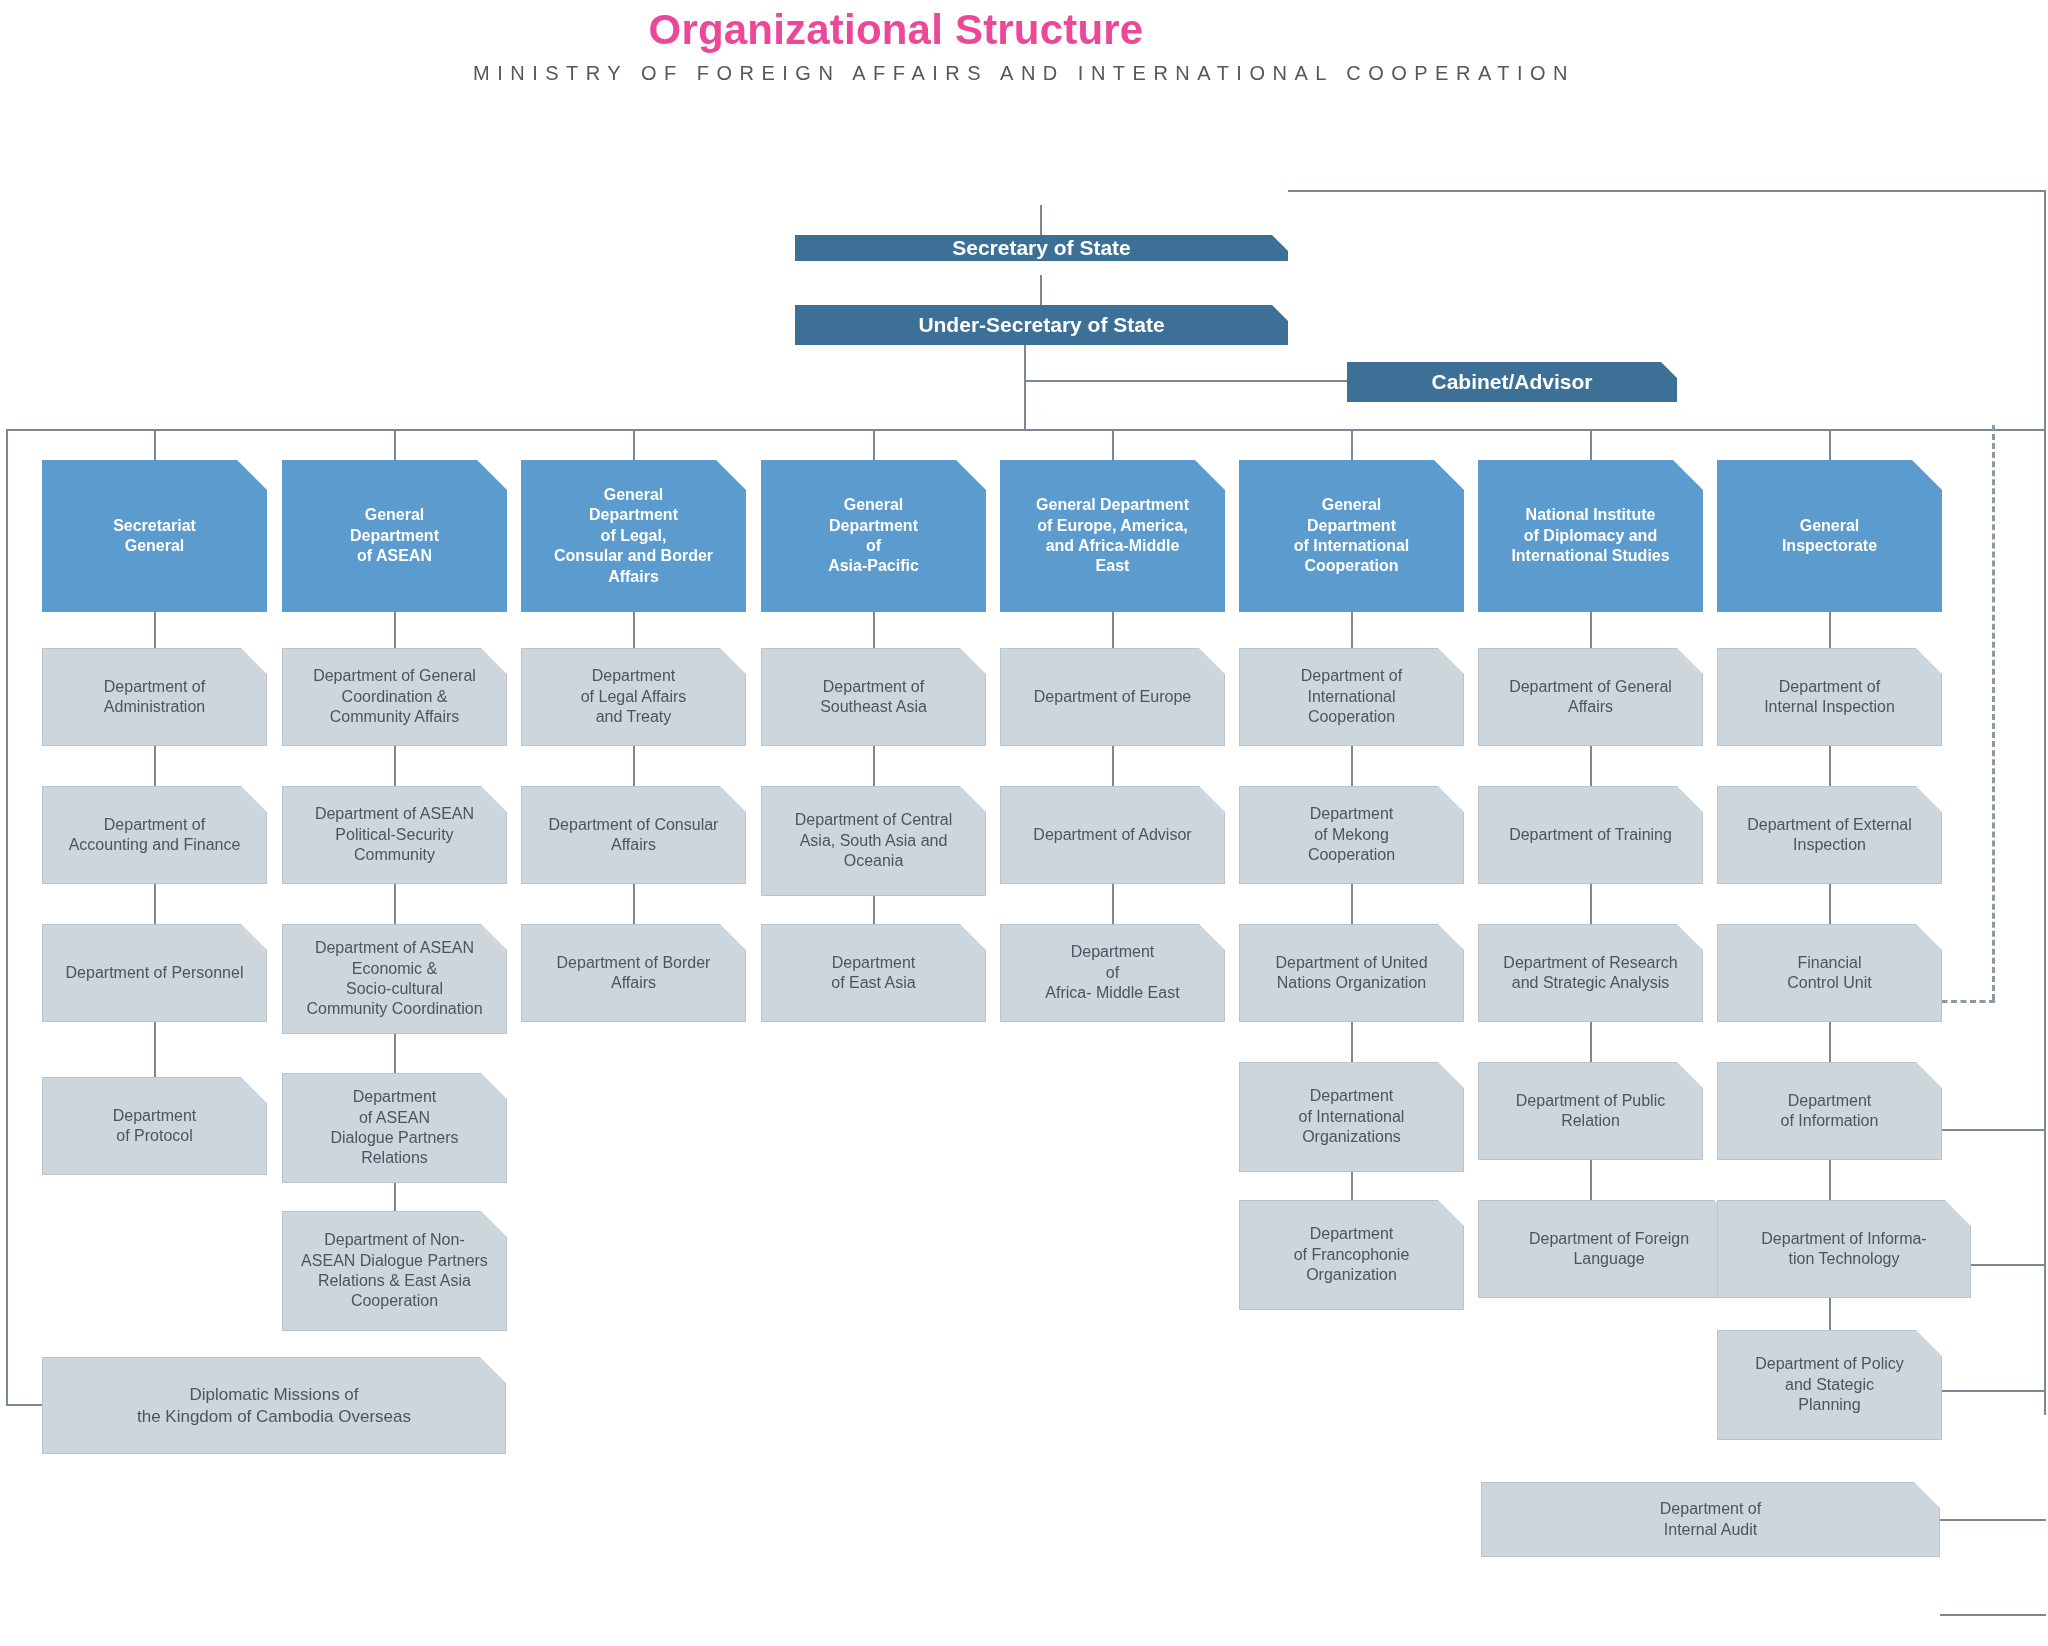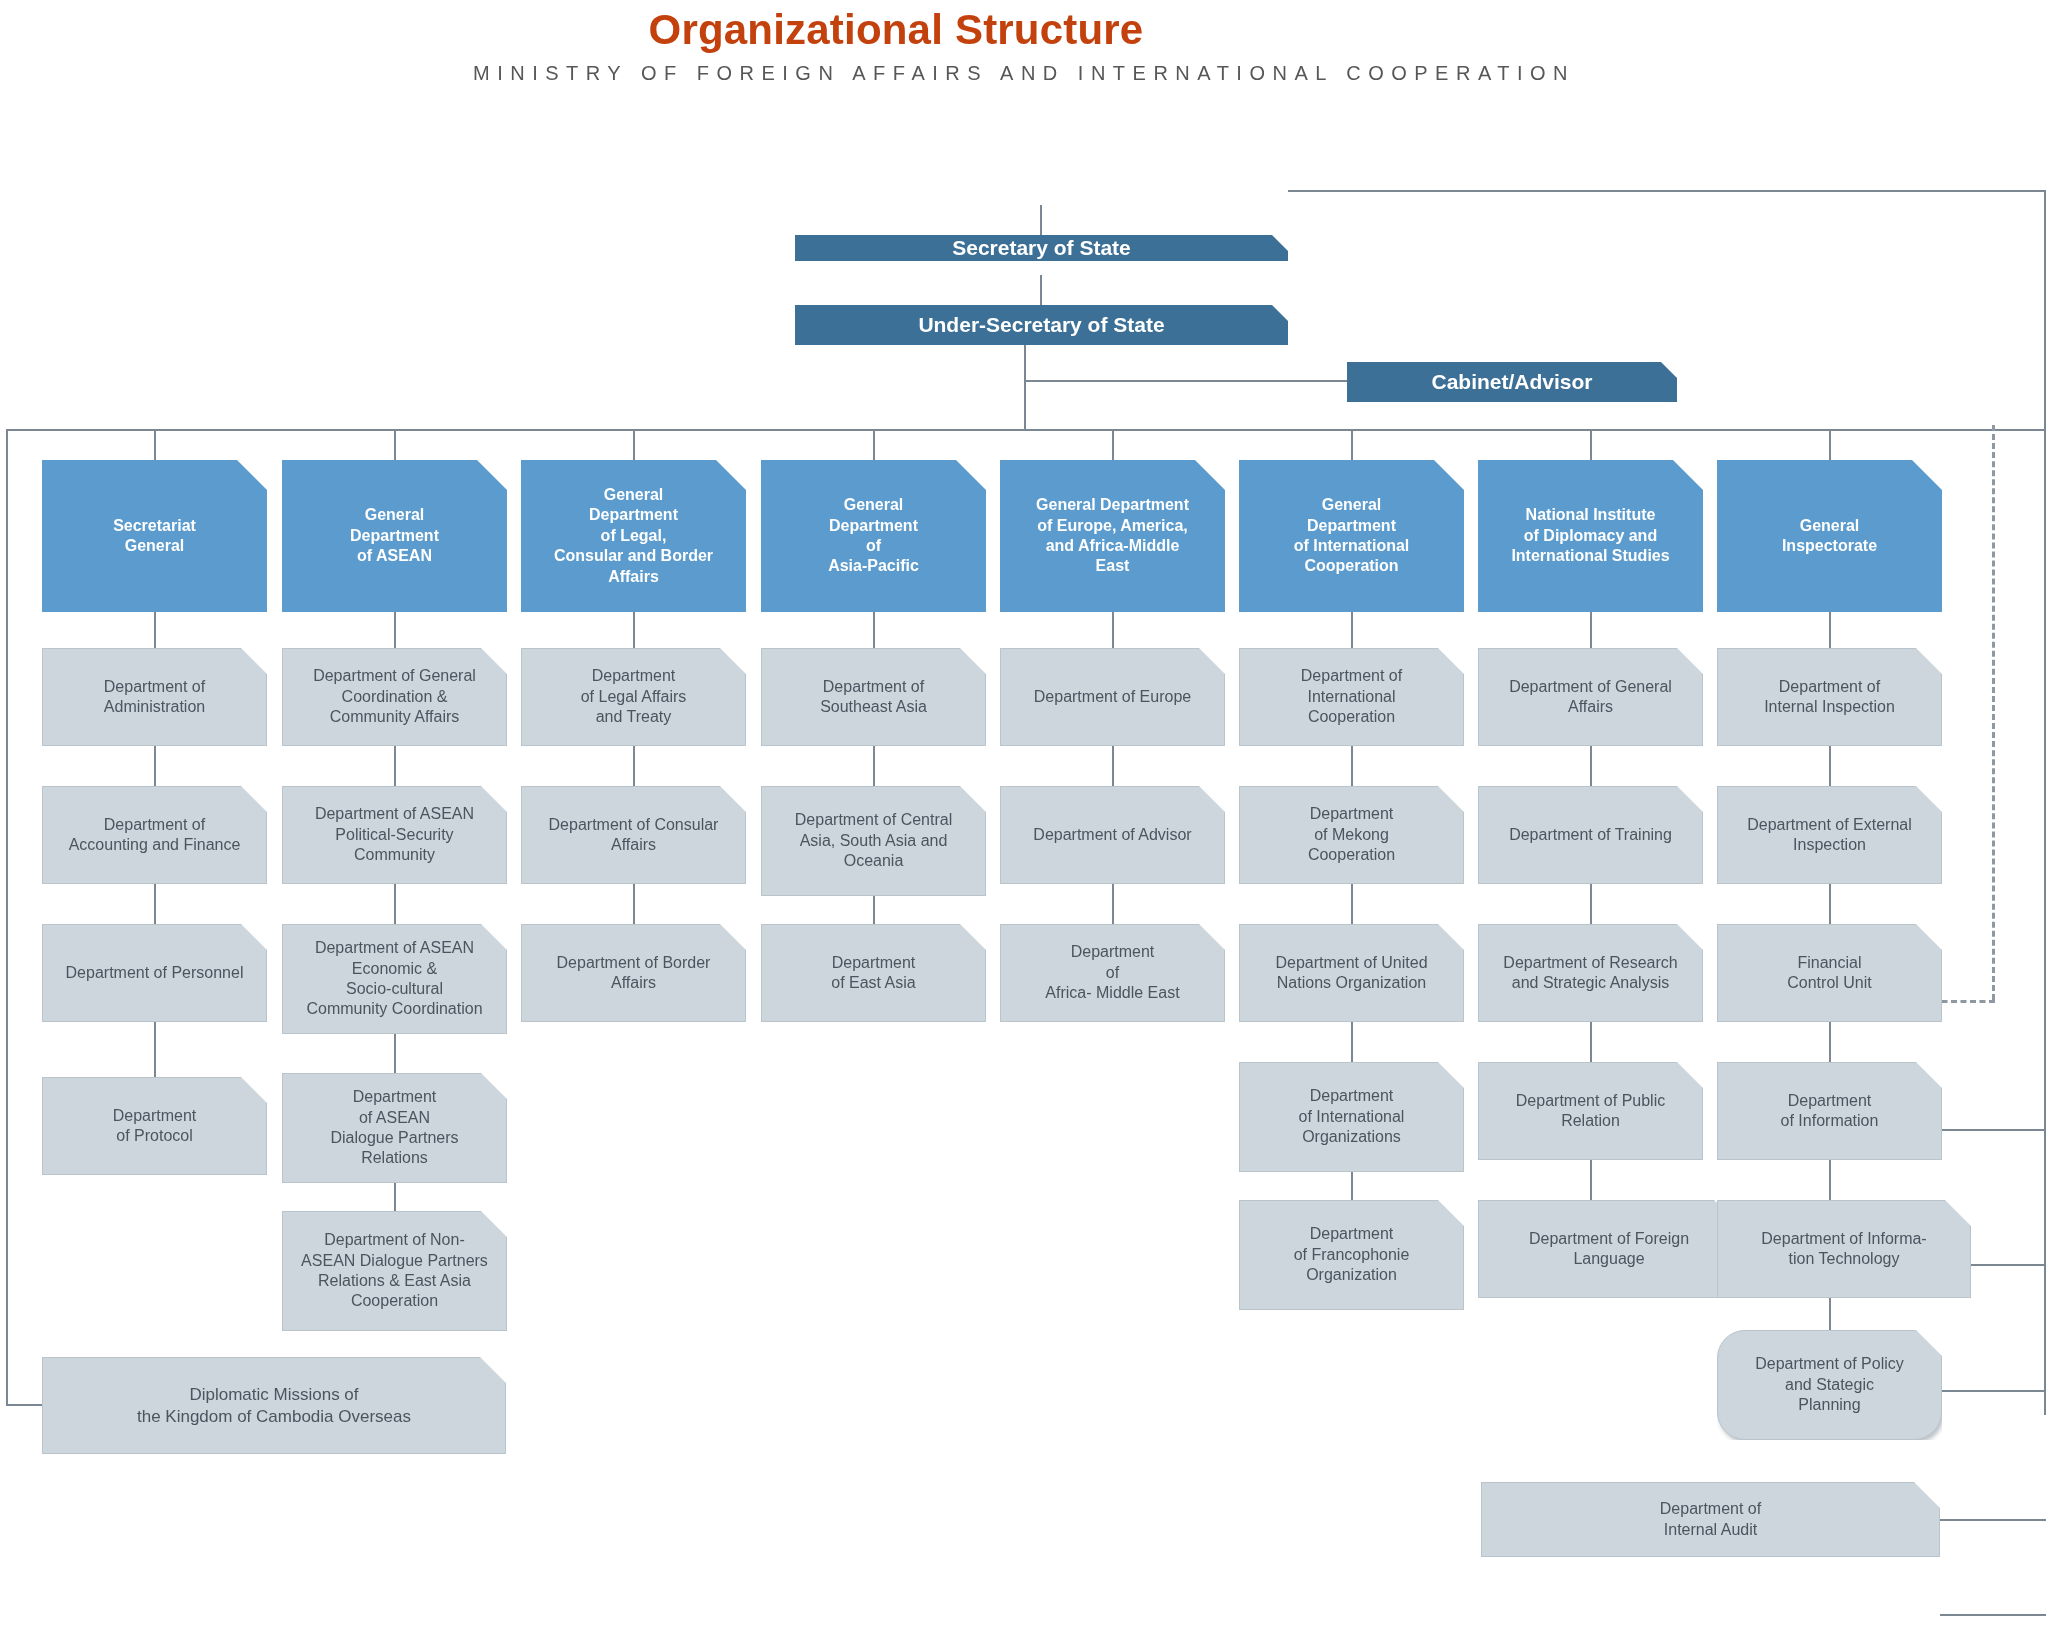--- a/index.html
+++ b/index.html
@@ -10,21 +10,21 @@
     color:#3f4a54;
     overflow:hidden;
   }
   #stage{position:relative;width:2048px;height:1646px;}
 
   
   .title{
     position:absolute; left:0; top:6px; width:1792px;
     text-align:center;
     font-size:42px; font-weight:bold;
-    color:#c2410c;
+    color:#ec4899;
     letter-spacing:.2px;
   }
   .subtitle{
     position:absolute; left:0; top:62px; width:2048px;
     text-align:center;
     font-size:20px; font-weight:normal;
     color:#575757;
     letter-spacing:7.5px;
   }
 
@@ -276,21 +276,21 @@
             </div>
       <div class="ln lnv" style="left:1828.5px;top:1022px;height:40px;"></div>
       <div class="node gray" style="left:1717px;top:1062px;width:225px;height:98px;">
               <span class="lbl">Department<br>of Information</span>
             </div>
       <div class="ln lnv" style="left:1828.5px;top:1160px;height:40px;"></div>
       <div class="node gray" style="left:1717px;top:1200px;width:254px;height:98px;">
               <span class="lbl">Department of Informa-<br>tion Technology</span>
             </div>
       <div class="ln lnv" style="left:1828.5px;top:1298px;height:32px;"></div>
-      <div class="node gray" style="left:1717px;top:1330px;width:225px;height:110px;border-radius:28px;">
+      <div class="node gray" style="left:1717px;top:1330px;width:225px;height:110px;">
               <span class="lbl">Department of Policy<br>and Stategic<br>Planning</span>
             </div>
     </div>
 
   <div class="node gray" style="left:42px;top:1357px;width:464px;height:97px;font-size:17px;">
     <span class="lbl">Diplomatic Missions of<br>the Kingdom of Cambodia Overseas</span>
   </div>
   <div class="node gray" style="left:1481px;top:1482px;width:459px;height:75px;">
     <span class="lbl">Department of<br>Internal Audit</span>
   </div>

